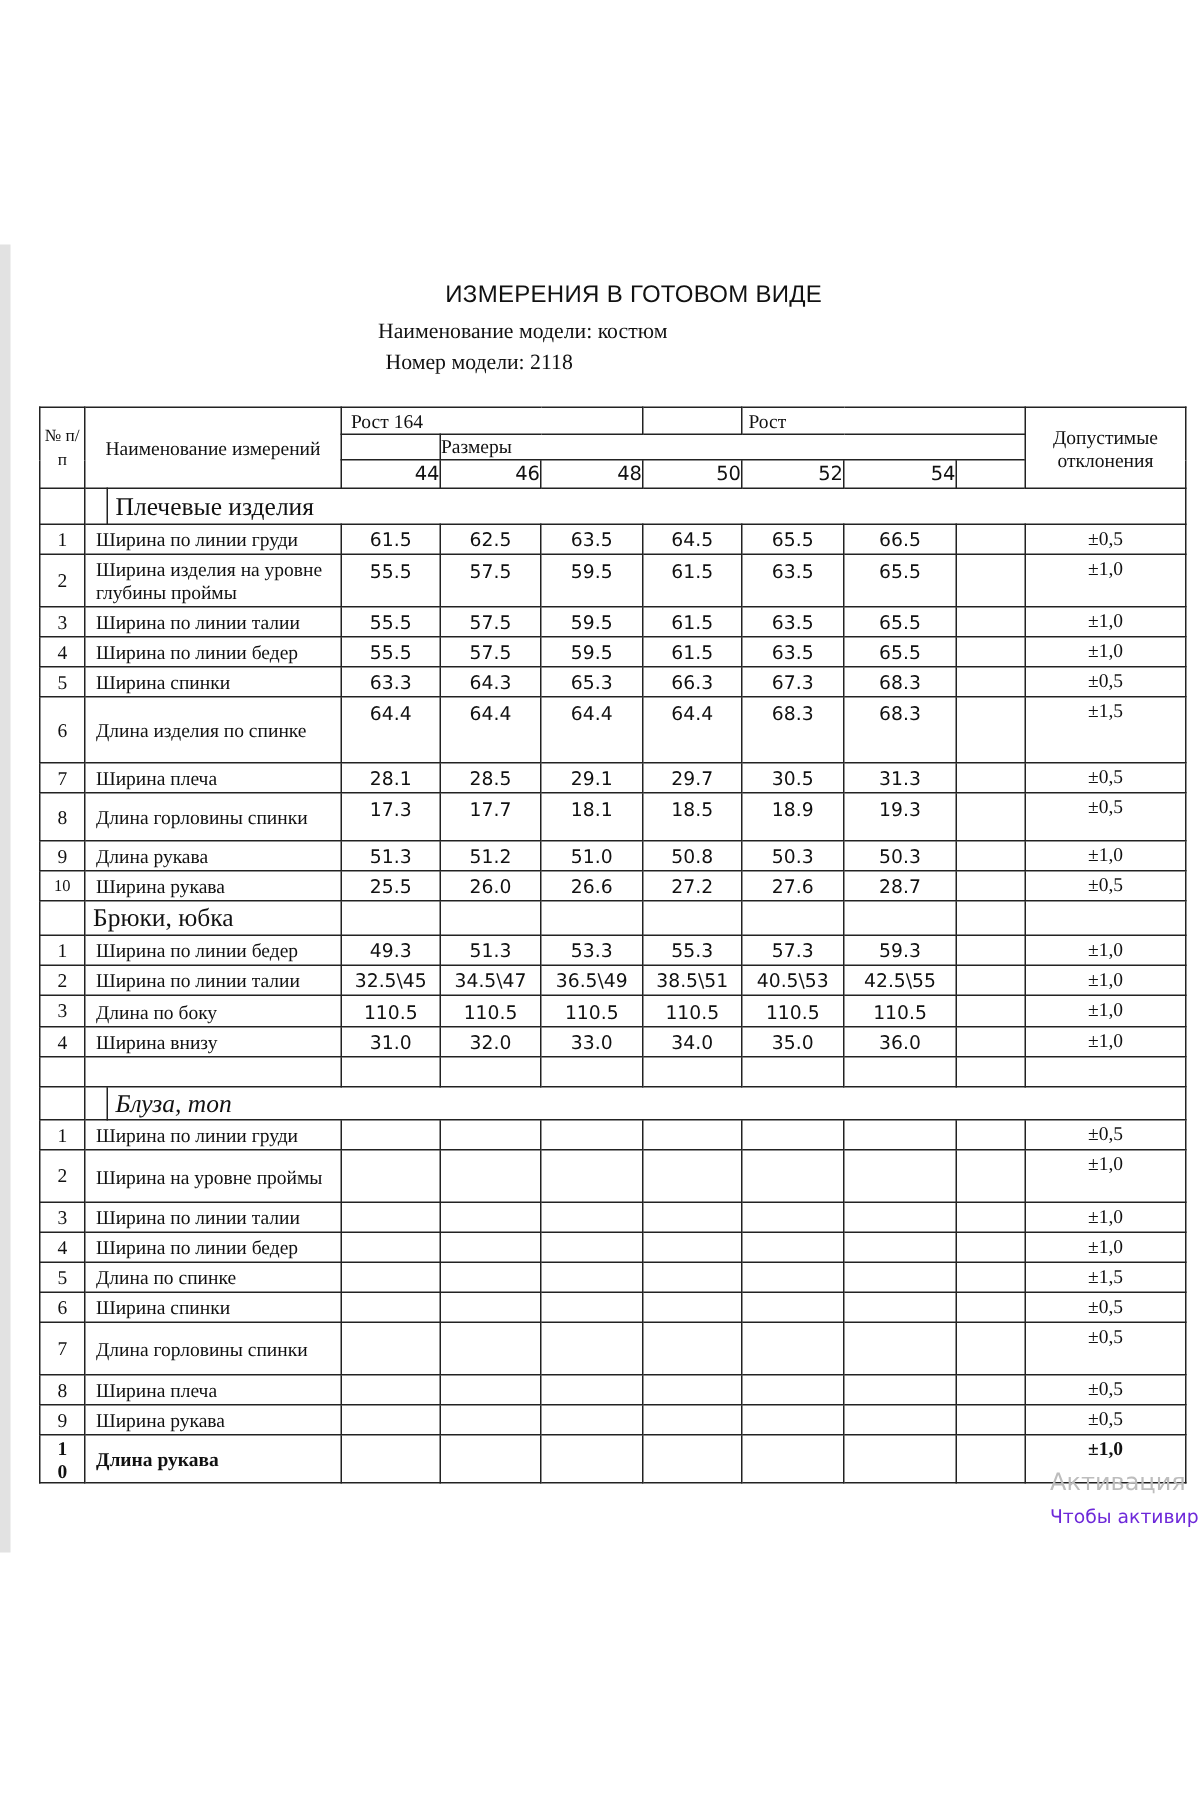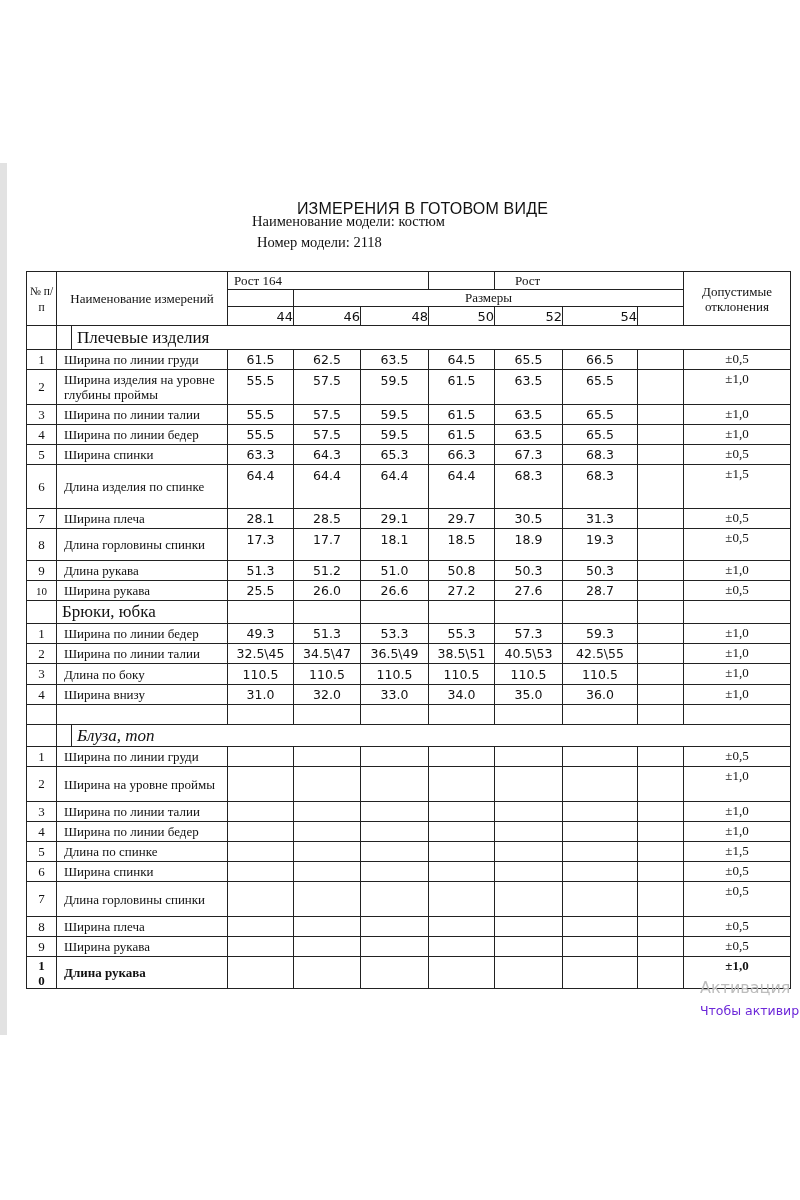--- a/index.html
+++ b/index.html
@@ -1,20 +1,20 @@
 <!DOCTYPE html>
 <html><head>
 <meta charset="utf-8">
 <style>
   html, body { margin:0; padding:0; }
   body { width:800px; height:1200px; background:#ffffff; position:relative; overflow:hidden;
          font-family:"Liberation Serif", serif; color:#111; }
   .side-bar { position:absolute; left:0; top:163px; width:7px; height:872px; background:#e2e2e2; }
   .title { position:absolute; top:188px; left:0; width:800px; text-align:center; padding-left:45px; box-sizing:border-box;
-           font-family:"Liberation Sans", sans-serif; font-size:16px; letter-spacing:0.2px;margin-top:12px; }
+           font-family:"Liberation Sans", sans-serif; font-size:16px; letter-spacing:0.2px; }
   .sub1 { position:absolute; top:213px; left:252px; font-size:14.5px;font-family:Liberation Serif, serif; }
   .sub2 { position:absolute; top:234px; left:257px; font-size:14.5px; }
 
   table.grid { position:absolute; left:26px; top:271px; border-collapse:collapse; table-layout:fixed; }
   table.grid td { border:1px solid #222; padding:0; font-size:13px; overflow:hidden; white-space:nowrap; }
   .c-no { text-align:center; font-family:"Liberation Serif", serif; vertical-align:middle; }
   .c-name { padding-left:7px !important; font-family:"Liberation Serif", serif; line-height:15px; white-space:normal !important; vertical-align:middle; }
   .c-val { text-align:center; font-family:"DejaVu Sans", sans-serif; font-size:12.5px !important; vertical-align:middle; }
   .c-val.top { vertical-align:top; padding-top:3px !important; }
   .c-tol { text-align:center; font-family:"Liberation Serif", serif; vertical-align:top; padding-top:1px !important; }
@@ -48,26 +48,26 @@
     <col style="width:46px">
       <col style="width:107px">
   </colgroup>
   <tbody id="tbody">
 
     <tr style="height:18px">
       <td rowspan="3" class="hdr hdr-center" style="font-size:11.5px; line-height:16px; white-space:normal;">№ п/ п</td>
       <td rowspan="3" colspan="2" class="hdr hdr-center" style="white-space:normal; line-height:15px; padding:0 10px;">Наименование измерений</td>
       <td colspan="3" class="hdr" style="padding-left:6px;margin-top:11px;">Рост   164</td>
       <td></td>
-      <td colspan="3" class="hdr" style="padding-left:20px;">Рост</td>
+      <td colspan="3" class="hdr" style="padding-left:4px;">Рост</td>
       <td rowspan="3" class="hdr hdr-center" style="white-space:normal; line-height:15px;">Допустимые отклонения</td>
     </tr>
     <tr style="height:17px">
       <td></td>
-      <td colspan="6" class="hdr" style="text-align:center;">Размеры</td>
+      <td colspan="6" class="hdr" style="">Размеры</td>
     </tr>
     <tr style="height:19px" class="sizes">
       <td>44</td>
       <td>46</td>
       <td>48</td>
       <td>50</td>
       <td>52</td>
       <td>54</td>
       <td></td>
     </tr>

